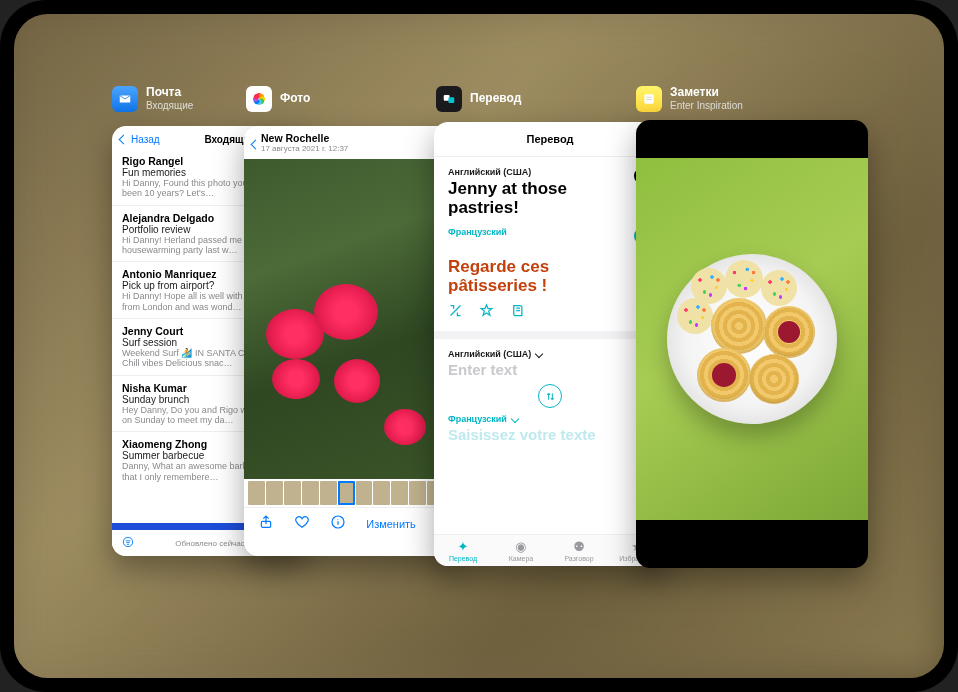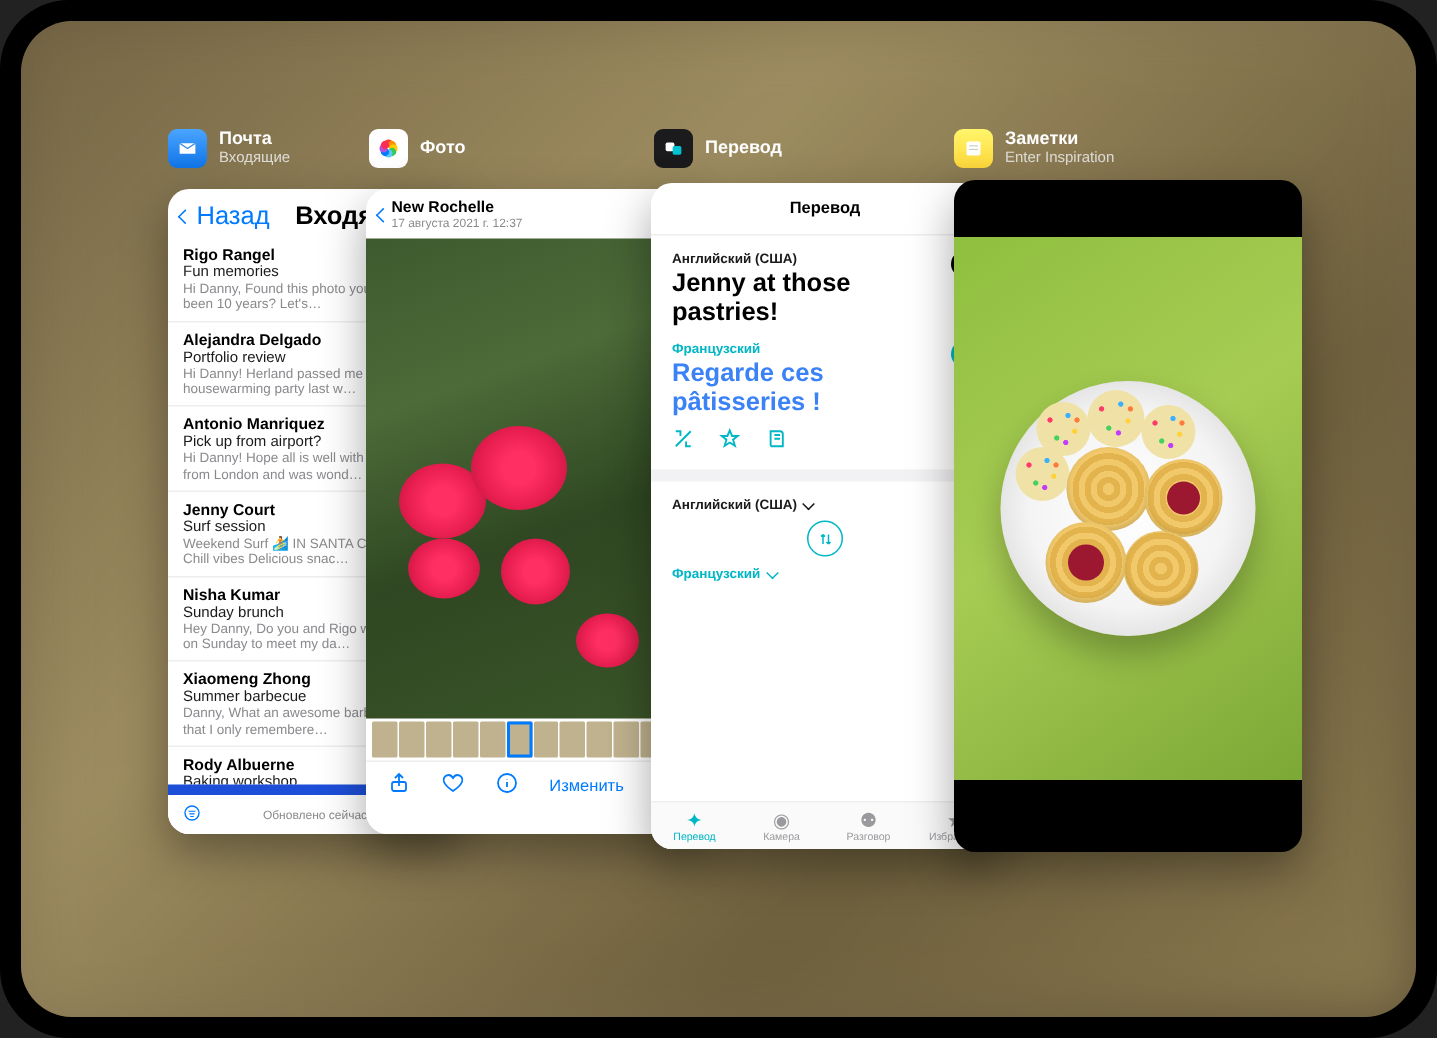--- a/index.html
+++ b/index.html
@@ -47,21 +47,21 @@
     top: 112px;
     height: 430px;
     background: #fff;
     border-radius: 14px;
     box-shadow: 0 12px 30px rgba(0,0,0,.35);
     overflow: hidden;
   }
   
   
   #mail { left: 98px; width: 196px; }
-  #mail .nav { display: flex; align-items: center; padding: 8px 8px 4px; font-size: 17px; }
+  #mail .nav { display: flex; align-items: center; padding: 8px 8px 4px; font-size: 10px; }
   #mail .nav .back { color: #007aff; display: flex; align-items: center; gap: 2px; }
   #mail .nav .headline { flex: 1; text-align: center; font-weight: 700; color:#000; }
   .msg { padding: 6px 10px; border-top: 1px solid #eee; }
   .msg:first-child { border-top: none; }
   .msg .sender { font-weight: 700; font-size: 10.5px; color:#000; }
   .msg .subject { font-size: 10px; color:#1a1a1a; }
   .msg .preview { font-size: 9px; color:#8a8a8e; line-height: 1.15; }
   #mail .footer { position:absolute; bottom:0; left:0; right:0; display:flex; justify-content:space-between; align-items:center; padding:5px 9px; font-size:8px; color:#8a8a8e; border-top:7px solid #1d4ed8; background:#fff;}
   #mail .footer svg { width:14px; height:14px; }
   
@@ -88,21 +88,21 @@
   
   #translate { left: 420px; width: 232px; height:444px; top:108px; }
   #translate .nav { display:flex; align-items:center; padding:8px 10px; border-bottom:1px solid #eee; }
   #translate .nav .title { flex:1; text-align:center; font-weight:700; font-size:11px; color:#000;}
   #translate .nav .ellipsis { width:18px;height:18px;border:1px solid #00c2d1;border-radius:50%;display:flex;align-items:center;justify-content:center;color:#00c2d1;font-size:10px;}
   #translate .body { padding: 10px 14px; }
   .src-lang, .tgt-lang { font-size:9px; font-weight:600; display:flex; align-items:center; gap:3px;}
   .src-lang { color:#1a1a1a; }
   .tgt-lang { color:#00b7c5;text-align:right; }
   .src-text { font-size:17px; font-weight:800; color:#000; line-height:1.12; margin-top:2px;}
-  .tgt-text { font-size:17px; font-weight:800; color:#3b82f6; line-height:1.12; margin-top:2px;}
+  .tgt-text { font-size:17px; font-weight:800; color:#c2410c; line-height:1.12; margin-top:20px;}
   .play { width:18px;height:18px;border-radius:50%;background:#000;color:#fff;display:inline-flex;align-items:center;justify-content:center;font-size:8px; float:right;}
   .play.teal { background:#00b7c5;}
   .trow { display:flex; align-items:flex-start; justify-content:space-between; }
   #translate .icon-row { display:flex; gap:16px; color:#00b7c5; font-size:14px; margin-top:8px; padding-bottom:10px;}
   #translate hr { border:none; border-top:8px solid #f2f2f4; margin:0 -14px;}
   #translate .input-block { padding-top:10px; position:relative;}
   #translate .enter { font-size:15px; font-weight:700; color:#c9c9cd; margin-top:2px;}
   #translate .mic { position:absolute; right:0; top:14px; color:#888;}
   #translate .mic.teal { color:#00b7c5;}
   #translate .swap { display:flex; justify-content:center; margin:6px 0;}
@@ -238,24 +238,20 @@
           </div>
           <div class="msg">
             <div class="sender">Nisha Kumar</div>
             <div class="subject">Sunday brunch</div>
             <div class="preview">Hey Danny, Do you and Rigo wan brunch on Sunday to meet my da…</div>
           </div>
           <div class="msg">
             <div class="sender">Xiaomeng Zhong</div>
             <div class="subject">Summer barbecue</div>
             <div class="preview">Danny, What an awesome barbe much fun that I only remembere…</div>
-          </div>
-          <div class="msg">
-            <div class="sender">Rody Albuerne</div>
-            <div class="subject">Baking workshop</div>
           </div>
         </div>
       <div class="footer">
         <span style="color:#007aff">
           <svg viewBox="0 0 24 24">
               <circle cx="12" cy="12" r="8" fill="none" stroke="currentColor" stroke-width="1.6"></circle>
               <path d="M8 10h8M9 13h6M10 16h4" stroke="currentColor" stroke-width="1.4"></path>
             </svg>
         </span>
         <span>Обновлено сейчас</span>
@@ -346,34 +342,36 @@
                 <path d="M12 3l2.5 6h6l-5 4 2 6.5L12 16l-5.5 3.5 2-6.5-5-4h6z"></path>
               </svg></span>
           <span><svg width="15" height="15" viewBox="0 0 24 24" fill="none" stroke="#00b7c5" stroke-width="2">
                 <path d="M7 4h9a3 3 0 013 3v13H8a2 2 0 01-2-2V4z"></path>
                 <path d="M10 8h6M10 12h6"></path>
               </svg></span>
         </div>
         <hr>
         <div class="input-block">
           <div class="src-lang chev-down">Английский (США)</div>
+          <div class="enter">Enter text</div>
           <span class="mic"><svg width="13" height="13" viewBox="0 0 24 24" fill="none" stroke="currentColor" stroke-width="2">
                 <rect x="9" y="3" width="6" height="11" rx="3"></rect>
                 <path d="M6 11a6 6 0 0012 0M12 18v3"></path>
               </svg></span>
         </div>
         <div class="swap">
             <span>
               <svg width="11" height="11" viewBox="0 0 24 24" fill="none" stroke="#00b7c5" stroke-width="2.2">
                 <path d="M8 5v14M8 5l-3 3M8 5l3 3M16 19V5M16 19l-3-3M16 19l3-3"></path>
               </svg>
             </span>
           </div>
         <div class="input-block" style="padding-top:0">
           <div class="tgt-lang chev-down">Французский</div>
+          <div class="enter" style="color:#bfeaed">Saisissez votre texte</div>
           <span class="mic teal" style="top:4px"><svg width="13" height="13" viewBox="0 0 24 24" fill="none" stroke="currentColor" stroke-width="2">
                 <rect x="9" y="3" width="6" height="11" rx="3"></rect>
                 <path d="M6 11a6 6 0 0012 0M12 18v3"></path>
               </svg></span>
         </div>
       </div>
       <div class="tabbar">
         <div class="tab active">
             <span class="ic">✦</span>
             <span>Перевод</span>

